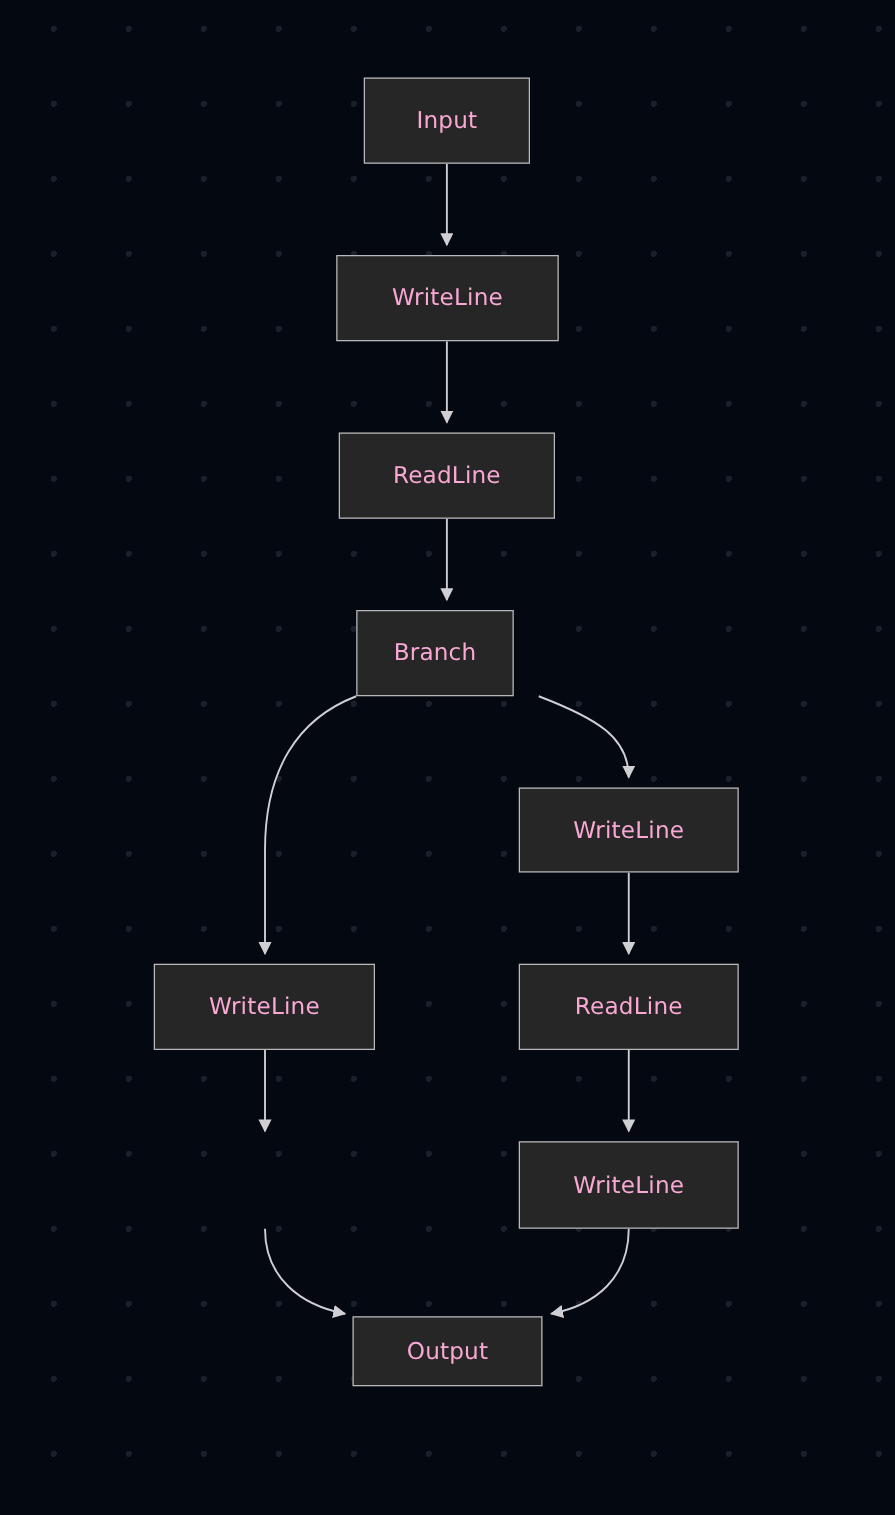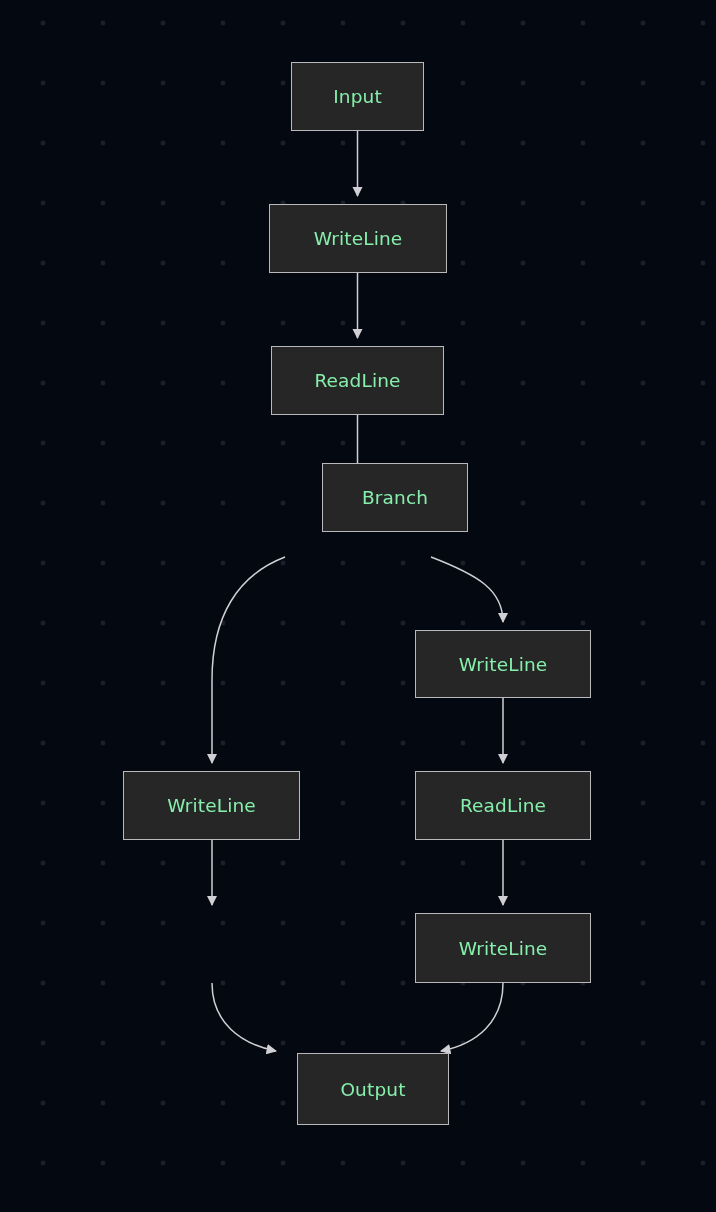--- a/index.html
+++ b/index.html
@@ -33,21 +33,21 @@
     pointer-events: none;
   }
   .node {
     position: absolute;
     box-sizing: border-box;
     background: #262626;
     border: 1.6px solid #b9b9bd;
     display: flex;
     align-items: center;
     justify-content: center;
-    color: #86efac;
+    color: #f9a8d4;
     font-size: 18.5px;
     font-weight: 400;
     letter-spacing: 0.15px;
     white-space: nowrap;
     z-index: 2;
     font-family: "DejaVu Sans", sans-serif;
   }
   .node-label {
     pointer-events: none;
   }
@@ -87,32 +87,32 @@
 
   <div class="node" style="left: 291px; top: 62px; width: 133px; height: 69px;">
     <span class="node-label">Input</span>
   </div>
   <div class="node" style="left: 269px; top: 204px; width: 178px; height: 69px;">
     <span class="node-label">WriteLine</span>
   </div>
   <div class="node" style="left: 271px; top: 346px; width: 173px; height: 69px;">
     <span class="node-label">ReadLine</span>
   </div>
-  <div class="node" style="left: 285px; top: 463px; width: 146px; height: 69px; margin-left: 37px;">
+  <div class="node" style="left: 285px; top: 488px; width: 126px; height: 69px;">
     <span class="node-label">Branch</span>
   </div>
   <div class="node" style="left: 415px; top: 630px; width: 176px; height: 68px;">
     <span class="node-label">WriteLine</span>
   </div>
   <div class="node" style="left: 123px; top: 771px; width: 177px; height: 69px;">
     <span class="node-label">WriteLine</span>
   </div>
   <div class="node" style="left: 415px; top: 771px; width: 176px; height: 69px;">
     <span class="node-label">ReadLine</span>
   </div>
   <div class="node" style="left: 415px; top: 913px; width: 176px; height: 70px;">
     <span class="node-label">WriteLine</span>
   </div>
-  <div class="node" style="left: 297px; top: 1053px; width: 152px; height: 72px;">
+  <div class="node" style="left: 282px; top: 1053px; width: 152px; height: 56px;">
     <span class="node-label">Output</span>
   </div>
 
 </div>
 
 </body></html>

